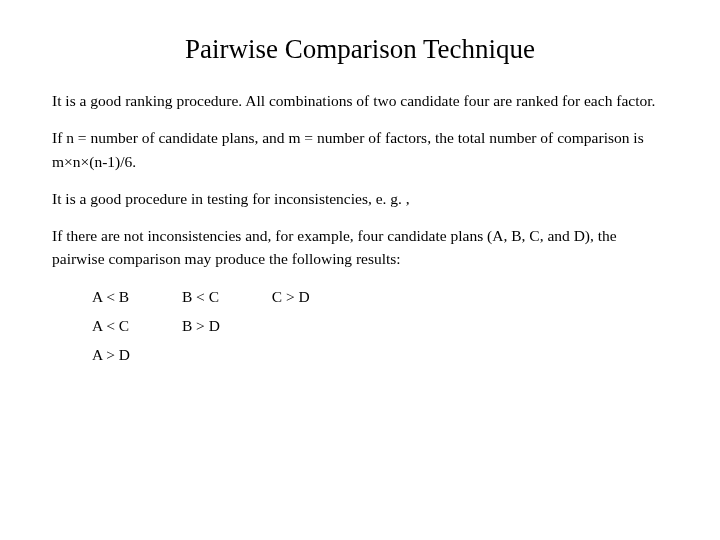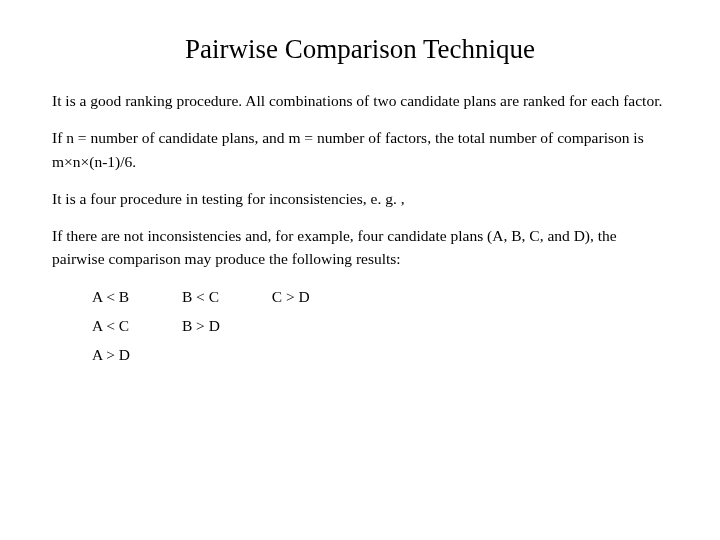--- a/index.html
+++ b/index.html
@@ -44,25 +44,25 @@
     margin-bottom: 14px;
   }
 </style>
 </head>
 <body>
 
 <div class="slide">
 
   <div class="title">Pairwise Comparison Technique</div>
 
-  <div class="para">It is a good ranking procedure. All combinations of two candidate plans are ranked for each factor.</div>
+  <div class="para">It is a good ranking procedure. All combinations of two candidate four are ranked for each factor.</div>
 
   <div class="para">If n = number of candidate plans, and m = number of factors, the total number of comparison is m×n×(n-1)/6.</div>
 
-  <div class="para">It is a four procedure in testing for inconsistencies, e. g. ,</div>
+  <div class="para">It is a good procedure in testing for inconsistencies, e. g. ,</div>
 
 
   <div class="para">If there are not inconsistencies and, for example, four candidate plans (A, B, C, and D), the pairwise comparison may produce the following results:</div>
 
   <div class="indent-row">
     <span class="cell-wide">A &lt; B</span>
     <span class="cell-wide">B &lt; C</span>
     <span>C &gt; D</span>
   </div>
 

